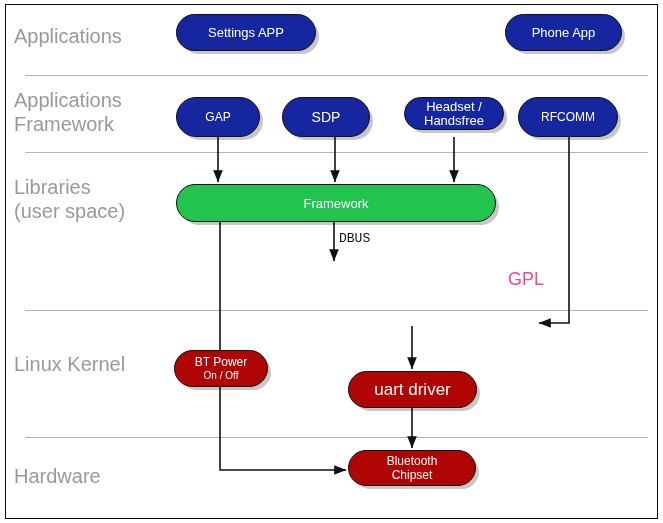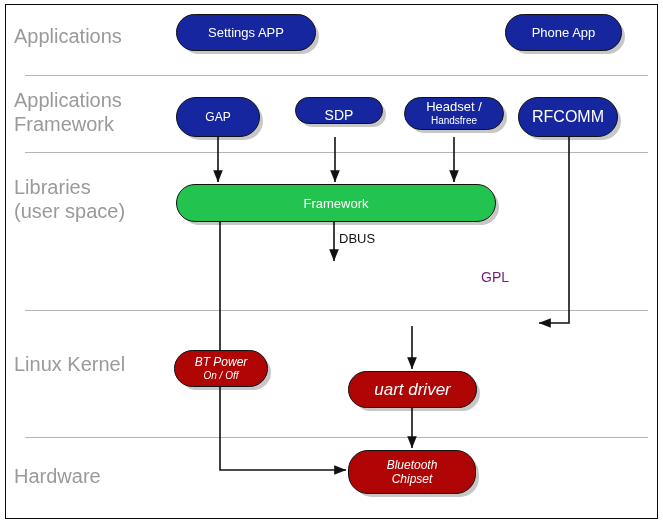--- a/index.html
+++ b/index.html
@@ -42,34 +42,36 @@
     align-items:center;
     justify-content:center;
     text-align:center;
     box-shadow:4px 4px 0 -1px rgba(0,0,0,0.22);
     z-index:4;
   }
   .node .l1{display:block;}
   .node .l2{display:block;}
   .blue{background:#16269e;}
   .green{background:#22c44f;}
-  .red{background:#b00505;font-style:italic;}
+  .red{background:#b00505;}
 
   .corner-tag{
     position:absolute;
-    color:#701a75;
-    font-size:14px;
+    color:#ec4899;
+    font-size:18px;
     z-index:6;
+    margin-left:27px;
   }
   .edge-label{
     position:absolute;
     color:#111;
     font-size:13px;
     z-index:6;
     background:transparent;
+    font-family:Liberation Mono, monospace;
   }
   svg#wires{
     position:absolute;left:0;top:0;width:663px;height:523px;
     z-index:2;pointer-events:none;
   }
 </style>
 </head>
 <body>
 
 <div id="canvas">
@@ -123,45 +125,45 @@
   </div>
 
   <div class="node blue" style="left:505px;top:14px;width:117px;height:37px;border-radius:19px;">
     <span class="l1" style="font-size:13px;">Phone App</span>
   </div>
 
   <div class="node blue" style="left:176px;top:97px;width:84px;height:40px;border-radius:20px;">
     <span class="l1" style="font-size:12px;">GAP</span>
   </div>
 
-  <div class="node blue" style="left:295px;top:97px;width:88px;height:27px;border-radius:20px;justify-content:flex-end;">
+  <div class="node blue" style="left:282px;top:97px;width:88px;height:40px;border-radius:20px;">
     <span class="l1" style="font-size:14px;">SDP</span>
   </div>
 
   <div class="node blue" style="left:404px;top:97px;width:100px;height:33px;border-radius:20px;line-height:14px;">
     <span class="l1" style="font-size:13px;">Headset /</span>
-    <span class="l2" style="font-size:10px;">Handsfree</span>
+    <span class="l2" style="font-size:13px;">Handsfree</span>
   </div>
 
   <div class="node blue" style="left:518px;top:97px;width:100px;height:40px;border-radius:20px;">
-    <span class="l1" style="font-size:16px;">RFCOMM</span>
+    <span class="l1" style="font-size:12px;">RFCOMM</span>
   </div>
 
   <div class="node green" style="left:176px;top:184px;width:320px;height:38px;border-radius:19px;">
     <span class="l1" style="font-size:13px;">Framework</span>
   </div>
 
 
   <div class="node red" style="left:174px;top:350px;width:94px;height:37px;border-radius:19px;line-height:13px;">
     <span class="l1" style="font-size:12px;">BT Power</span>
     <span class="l2" style="font-size:10px;">On / Off</span>
   </div>
 
   <div class="node red" style="left:348px;top:371px;width:129px;height:37px;border-radius:19px;">
     <span class="l1" style="font-size:17px;">uart driver</span>
   </div>
 
-  <div class="node red" style="left:348px;top:450px;width:128px;height:44px;border-radius:20px;line-height:14px;">
+  <div class="node red" style="left:348px;top:450px;width:128px;height:36px;border-radius:20px;line-height:14px;">
     <span class="l1" style="font-size:12px;">Bluetooth</span>
     <span class="l2" style="font-size:12px;">Chipset</span>
   </div>
 
 </div>
 
 </body></html>

